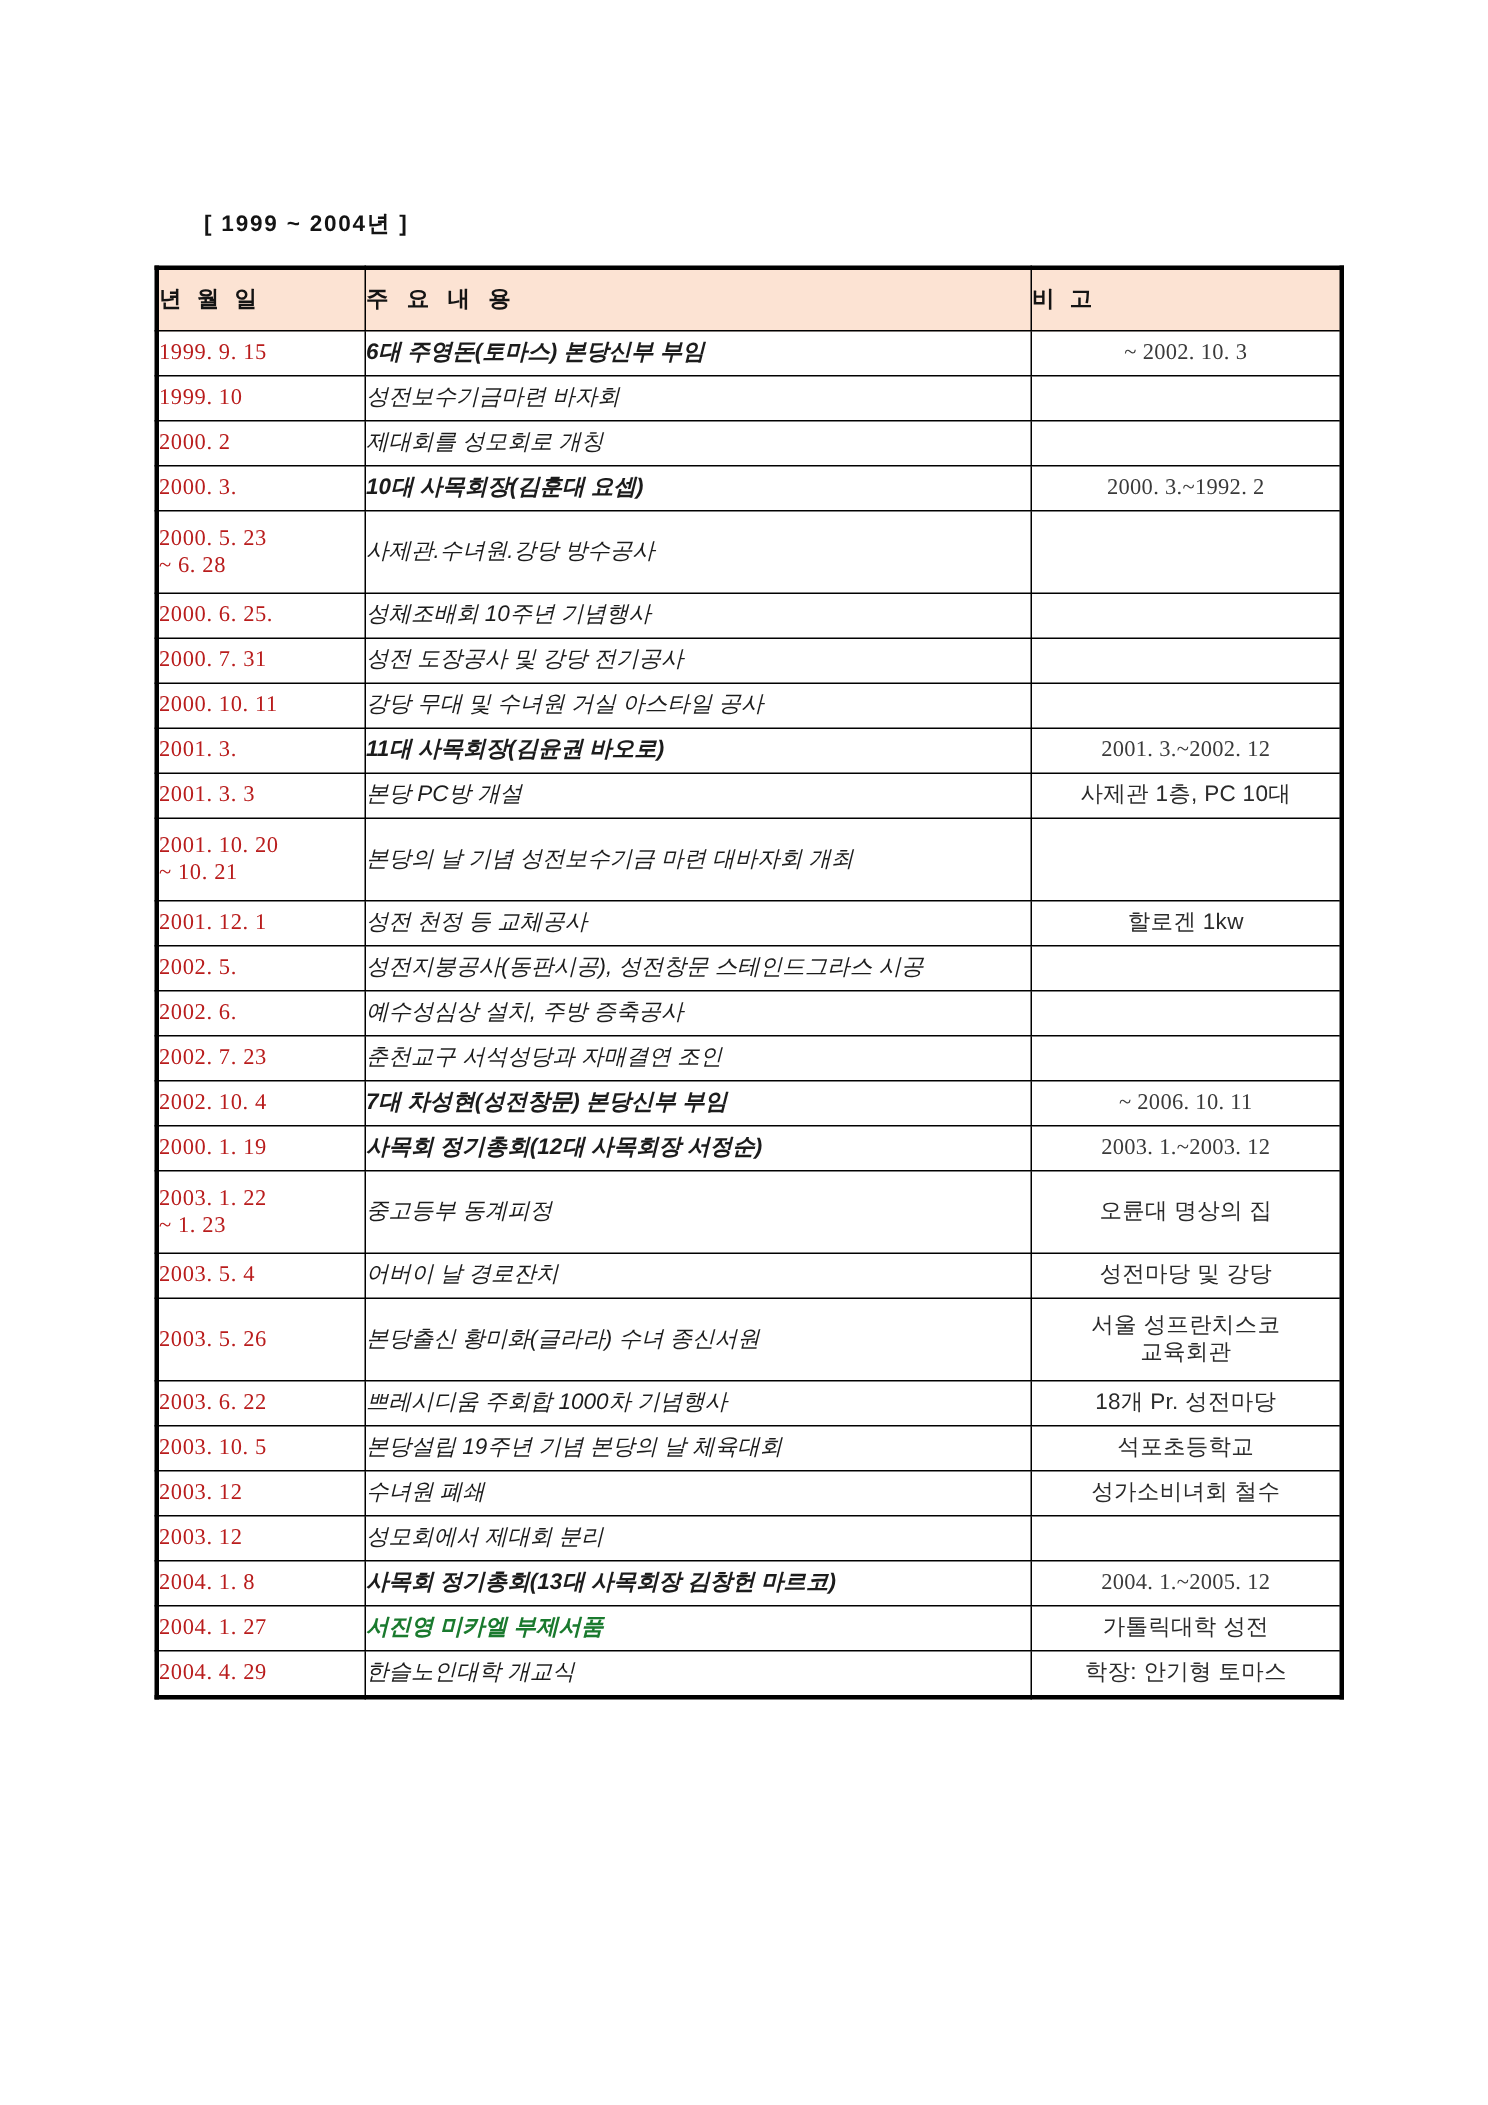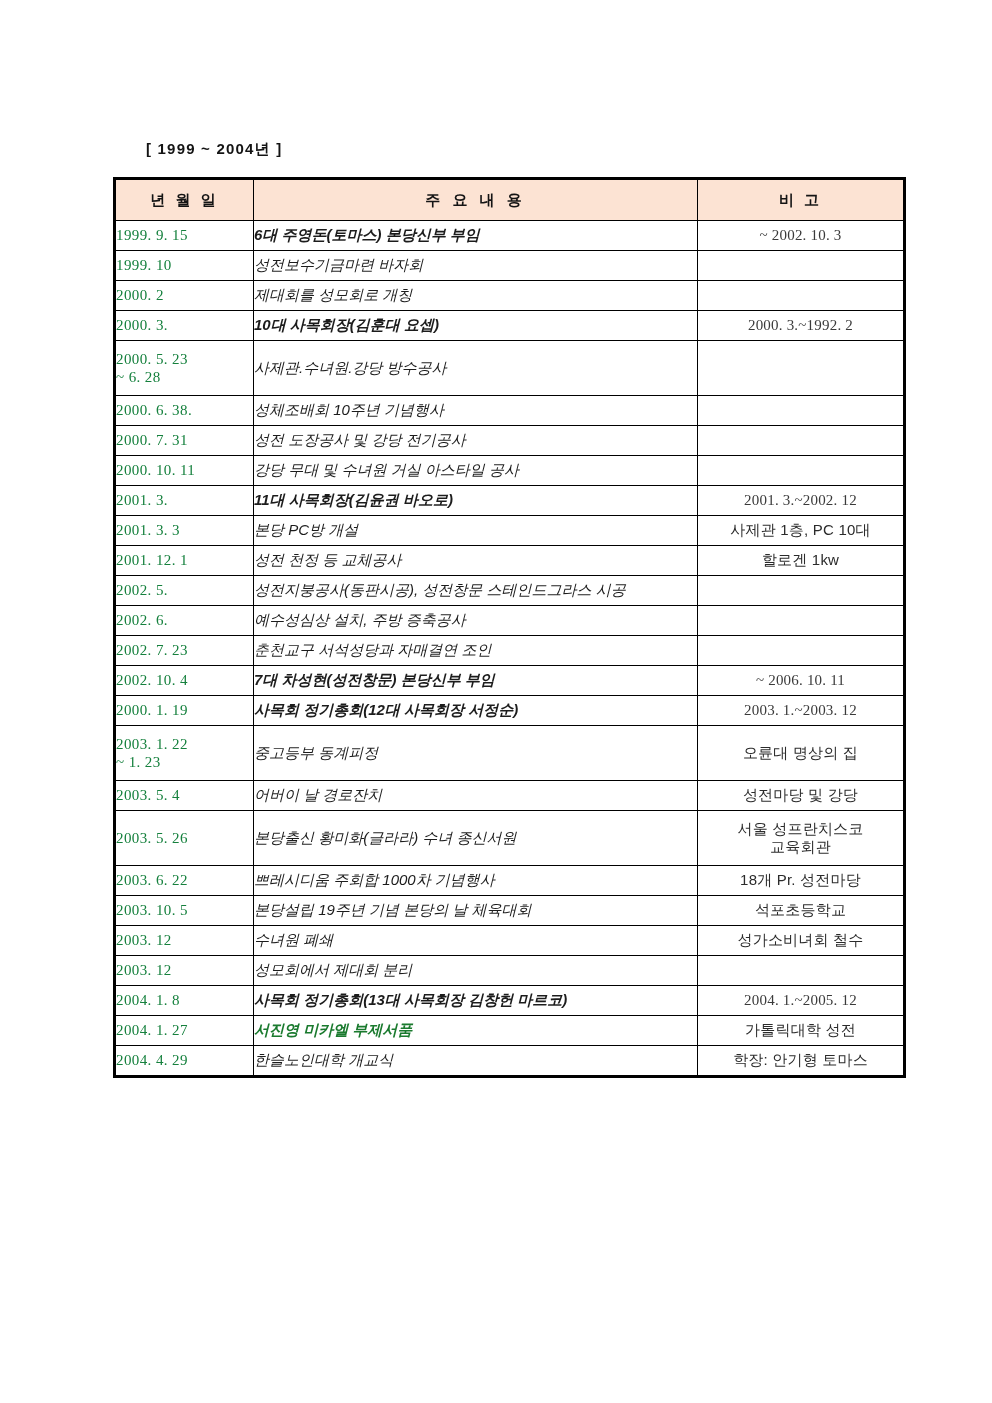--- a/index.html
+++ b/index.html
@@ -10,21 +10,21 @@
   body {
     width: 992px;
     height: 1403px;
     font-family: "Liberation Serif", "DejaVu Serif", serif;
     color: #231f20;
     position: relative;
     overflow: hidden;
   }
   .page {
     position: absolute;
-    left: 10px; top: 0;
+    left: 0; top: 0;
     width: 836px;
     height: 1403px;
   }
   .period-title {
     position: absolute;
     left: 136px;
     top: 140px;
     font-family: "Liberation Sans", "DejaVu Sans", sans-serif;
     font-size: 15px;
     font-weight: bold;
@@ -51,37 +51,37 @@
   table.history th, table.history td {
     border: 1px solid #000000;
     padding: 0;
     vertical-align: middle;
     font-size: 15px;
     line-height: 1.22;
   }
   table.history thead th {
     background: #fce3d3;
     height: 40px;
-    text-align: center;
+    text-align: left;
     font-weight: bold;
     font-family: "Liberation Sans", "DejaVu Sans", sans-serif;
     letter-spacing: 3px;
     font-size: 15px;
     color: #141414;
     border-bottom: 1px solid #000;
   }
   table.history thead th.h-desc { letter-spacing: 4px; }
 
   td.cell-date {
     padding: 3px 0 3px 10px;
     white-space: pre-line;
     font-family: "Liberation Serif", "DejaVu Serif", serif;
     font-size: 15px;
     letter-spacing: 0.4px;
-    color: #15803d;
+    color: #b91c1c;
   }
   td.cell-desc {
     padding: 3px 6px 3px 12px;
     font-family: "Liberation Sans", "DejaVu Sans", sans-serif;
     font-size: 15px;
     color: #1c1c1c;
     white-space: pre-line;
     font-style: italic;
   }
   td.cell-note {
@@ -146,21 +146,21 @@
             <td class="cell-desc bold">10대 사목회장(김훈대 요셉)</td>
             <td class="cell-note numeric">2000. 3.~1992. 2</td>
           </tr>
           <tr class="row-h2">
             <td class="cell-date">2000. 5. 23
 ~  6. 28</td>
             <td class="cell-desc">사제관.수녀원.강당 방수공사</td>
             <td class="cell-note"></td>
           </tr>
           <tr class="row-h1">
-            <td class="cell-date">2000. 6. 38.</td>
+            <td class="cell-date">2000. 6. 25.</td>
             <td class="cell-desc">성체조배회 10주년 기념행사</td>
             <td class="cell-note"></td>
           </tr>
           <tr class="row-h1">
             <td class="cell-date">2000. 7. 31</td>
             <td class="cell-desc">성전 도장공사 및 강당 전기공사</td>
             <td class="cell-note"></td>
           </tr>
           <tr class="row-h1">
             <td class="cell-date">2000. 10. 11</td>
@@ -169,20 +169,26 @@
           </tr>
           <tr class="row-h1">
             <td class="cell-date">2001. 3.</td>
             <td class="cell-desc bold">11대 사목회장(김윤권 바오로)</td>
             <td class="cell-note numeric">2001. 3.~2002. 12</td>
           </tr>
           <tr class="row-h1">
             <td class="cell-date">2001. 3. 3</td>
             <td class="cell-desc">본당 PC방 개설</td>
             <td class="cell-note">사제관 1층, PC 10대</td>
+          </tr>
+          <tr class="row-h2">
+            <td class="cell-date">2001. 10. 20
+~ 10. 21</td>
+            <td class="cell-desc">본당의 날 기념 성전보수기금 마련 대바자회 개최</td>
+            <td class="cell-note"></td>
           </tr>
           <tr class="row-h1">
             <td class="cell-date">2001. 12. 1</td>
             <td class="cell-desc">성전 천정 등 교체공사</td>
             <td class="cell-note">할로겐 1kw</td>
           </tr>
           <tr class="row-h1">
             <td class="cell-date">2002. 5.</td>
             <td class="cell-desc">성전지붕공사(동판시공), 성전창문 스테인드그라스 시공</td>
             <td class="cell-note"></td>

